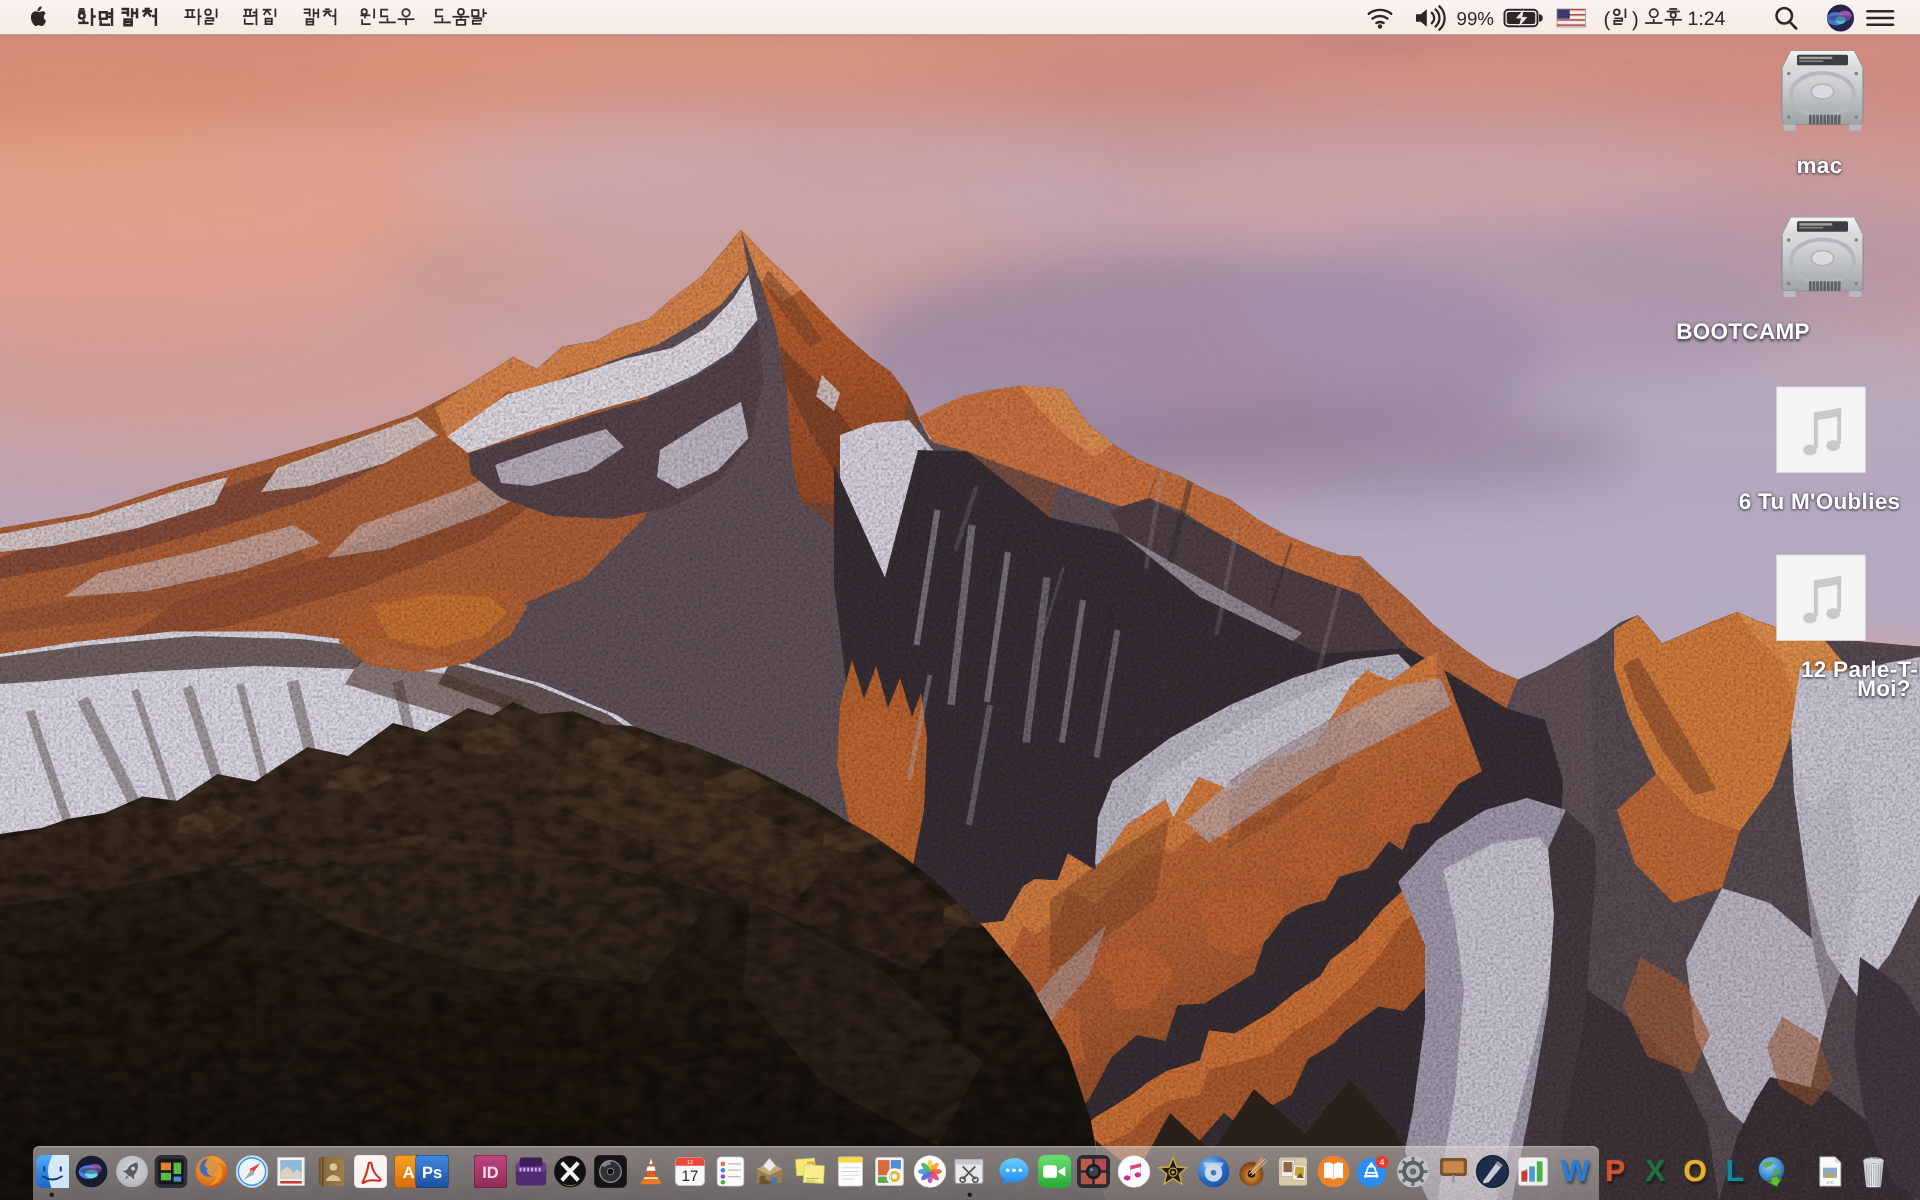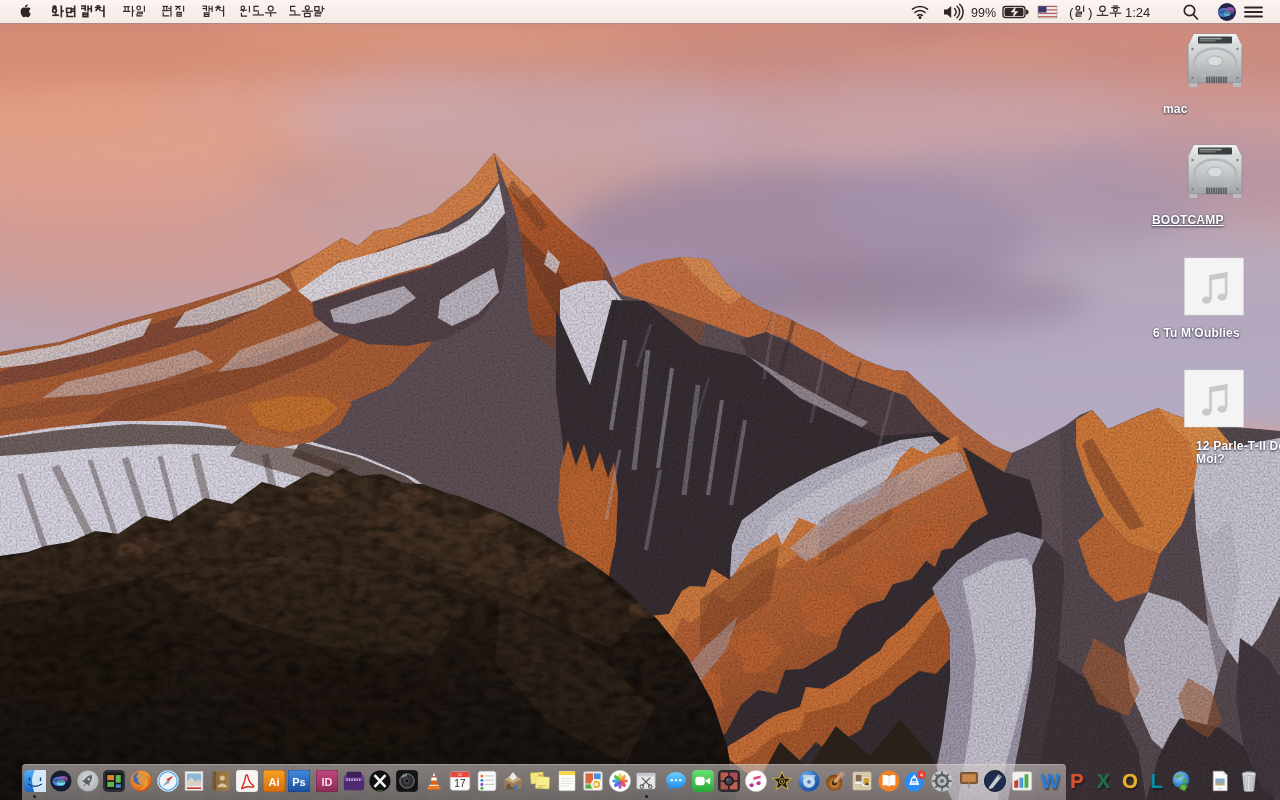--- a/index.html
+++ b/index.html
@@ -1,19 +1,19 @@
 <!DOCTYPE html>
 <html><head><meta charset="utf-8">
 <style>
 html,body{margin:0;padding:0;width:1280px;height:800px;overflow:hidden;font-family:"Liberation Sans",sans-serif;}
 #stage{position:relative;width:1280px;height:800px;background:#0369a1;}
 #wp{position:absolute;left:0;top:0;}
 #menubar{position:absolute;left:0;top:0;width:1280px;height:24px;background:linear-gradient(#fbf5f2,#f5e9e5);border-bottom:1px solid #b08a84;box-sizing:border-box;z-index:30;}
 .mi{position:absolute;top:0;height:24px;z-index:31;}
-.lbl{position:absolute;font-weight:bold;font-size:12px;color:#fff;text-shadow:0 1px 2px rgba(40,40,60,.85),0 0 2px rgba(40,40,60,.6);z-index:5;letter-spacing:.2px;}
+.lbl{position:absolute;text-align:center;font-weight:bold;font-size:15px;color:#fff;text-shadow:0 1px 2px rgba(40,40,60,.85),0 0 2px rgba(40,40,60,.6);z-index:5;letter-spacing:.2px;}
 .dicon{position:absolute;z-index:5;}
 #dock{position:absolute;left:22px;top:764px;width:1044px;height:36px;background:linear-gradient(rgba(212,204,203,.58),rgba(190,183,185,.52));border-radius:4px 4px 0 0;box-shadow:inset 0 1px 0 rgba(255,255,255,.22);z-index:20;}
 .dk{position:absolute;top:6px;width:22px;height:22px;z-index:21;}
 .dkdot{position:absolute;top:31px;width:3px;height:3px;border-radius:2px;background:#1b1b1b;z-index:22;}
 .ltr{font-weight:bold;font-size:20px;line-height:22px;text-align:center;font-family:"Liberation Sans",sans-serif;}
 </style></head><body>
 <div id="stage">
 <svg id="wp" width="1280" height="800" viewBox="0 0 1280 800">
       <defs>
         <linearGradient id="sky" x1="0" y1="0" x2="0" y2="1">
@@ -468,21 +468,21 @@
             <path d="M24.8,17 L43,14 L43,19.5 L24.8,22.5 Z"></path>
           </g>
         </g>
       </defs>
       <use href="#hd" x="4" y="4"></use>
       <use href="#hd" x="4" y="115"></use>
       <use href="#mus" x="4.5" y="230"></use>
       <use href="#mus" x="4.5" y="342"></use>
     </svg>
     <div class="lbl" style="left:1163px;top:102px;width:100px;">mac</div>
-    <div class="lbl" style="left:1152px;top:213px;width:100px;text-decoration:underline;">BOOTCAMP</div>
+    <div class="lbl" style="left:1112px;top:213px;width:100px;">BOOTCAMP</div>
     <div class="lbl" style="left:1153px;top:326px;width:120px;">6 Tu M'Oublies</div>
     <div class="lbl" style="left:1196px;top:440px;width:120px;line-height:13px;">12 Parle-T-Il De<br>Moi?</div>
     <div id="dock">
       <div class="dk" style="left:1.5px"><svg width="22" height="22" viewBox="0 0 26 26">
           <defs>
             <linearGradient id="fnd" x1="0" y1="0" x2="0" y2="1">
               <stop offset="0" stop-color="#4faef7"></stop>
               <stop offset="1" stop-color="#1766c8"></stop>
             </linearGradient>
           </defs>
@@ -565,21 +565,21 @@
       <div class="dk" style="left:240.9px"><svg width="22" height="22" viewBox="0 0 26 26">
           <defs>
             <linearGradient id="aig" x1="0" y1="0" x2="0" y2="1">
               <stop offset="0" stop-color="#f5a21f"></stop>
               <stop offset="1" stop-color="#d96c10"></stop>
             </linearGradient>
           </defs>
           <rect width="26" height="26" rx="3" fill="url(#aig)" stroke="#8a5208" stroke-width="0.8"></rect>
           <text x="13" y="18.5" font-size="13" font-weight="bold" fill="#fff" text-anchor="middle" font-family="Liberation Sans">Ai</text>
         </svg></div>
-      <div class="dk" style="left:266px"><svg width="22" height="22" viewBox="0 0 26 26">
+      <div class="dk" style="left:255px"><svg width="22" height="22" viewBox="0 0 26 26">
           <defs>
             <linearGradient id="psg" x1="0" y1="0" x2="0" y2="1">
               <stop offset="0" stop-color="#3f8ae0"></stop>
               <stop offset="1" stop-color="#1c4f9e"></stop>
             </linearGradient>
           </defs>
           <rect width="26" height="26" rx="3" fill="url(#psg)" stroke="#12386e" stroke-width="0.8"></rect>
           <text x="13" y="18.5" font-size="13" font-weight="bold" fill="#fff" text-anchor="middle" font-family="Liberation Sans">Ps</text>
         </svg></div>
       <div class="dk" style="left:294.1px"><svg width="22" height="22" viewBox="0 0 26 26">

